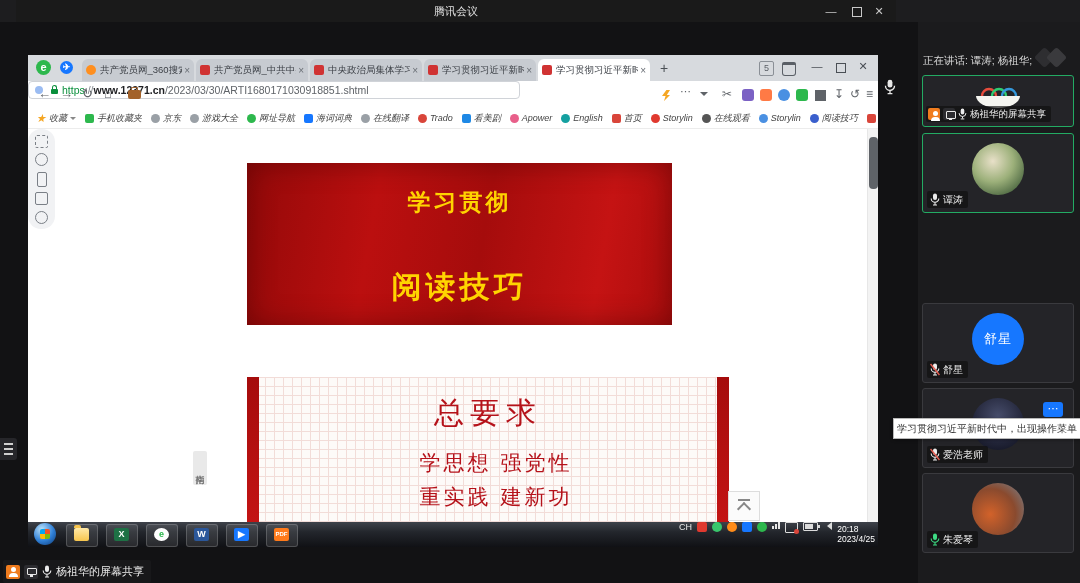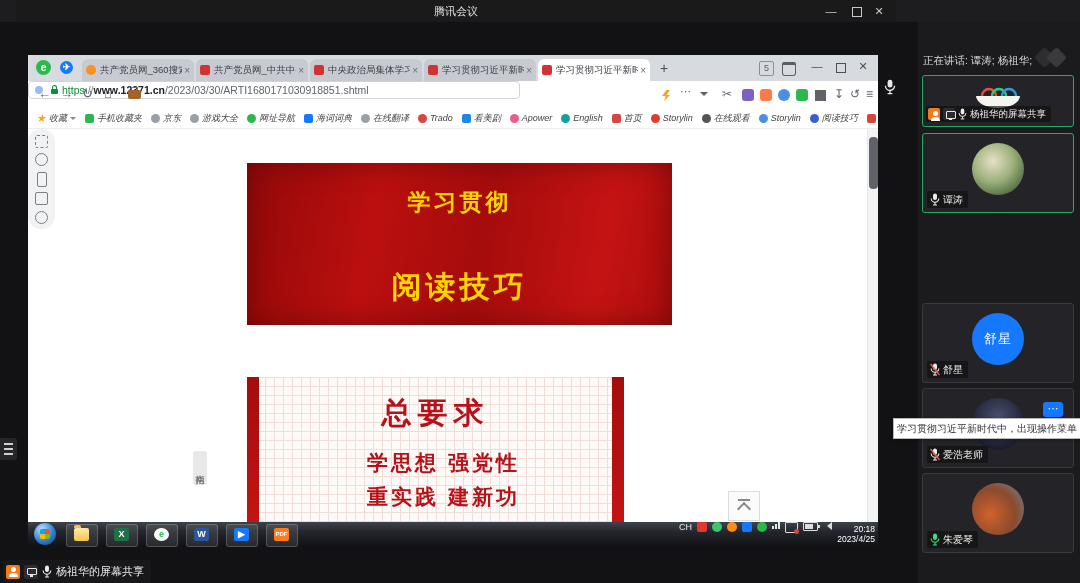--- a/index.html
+++ b/index.html
@@ -65,23 +65,23 @@
   .ltool{left:137px;top:16px;width:27px;height:100px;background:#f1f2f4;border-radius:13px;display:flex;
          flex-direction:column;align-items:center;justify-content:space-evenly}
   .ltool i{width:11px;height:11px;border:1.3px solid #7a7f86;border-radius:2px;display:block}
   .ltool i.round{border-radius:50%}
   .banner{left:219px;top:34px;width:425px;height:162px;color:#ffd400;text-align:center;font-weight:bold;
           background:linear-gradient(100deg,#930909 0%,#bb0f0f 30%,#a50c0c 55%,#c51313 82%,#ab0d0d 100%);
           box-shadow:inset 0 0 28px rgba(60,0,0,.45)}
   .banner .l1{left:0;right:0;top:24px;font-size:23px;letter-spacing:3px}
   .banner .l2{left:0;right:0;top:62px;font-size:26px;letter-spacing:1px}
   .banner .l3{left:0;right:0;top:104px;font-size:30px;letter-spacing:4px}
-  .req{left:219px;top:248px;width:377px;height:146px;background-color:#fdfaf8;
+  .req{left:219px;top:248px;width:482px;height:146px;background-color:#fdfaf8;
        background-image:linear-gradient(#f2dcd8 1px,transparent 1px),linear-gradient(90deg,#f2dcd8 1px,transparent 1px);
-       background-size:9px 9px;text-align:center;color:#b5121a;font-weight:bold}
+       background-size:9px 9px;text-align:center;color:#b5121a;font-weight:normal}
   .req .bar{top:0;bottom:0;width:12px;background:linear-gradient(180deg,#a50c0c,#c31414)}
   .req .title{left:0;right:0;top:16px;font-size:30px;letter-spacing:6px}
   .req .ln{left:16px;right:0;font-size:21px;letter-spacing:3px}
   .sidetag{left:165px;top:322px;width:14px;height:34px;background:#e9e9e9;color:#666;font-size:9px;
            writing-mode:vertical-rl;text-align:center;line-height:14px;border-radius:2px;cursor:pointer}
   .topbtn{left:700px;top:362px;width:30px;height:28px;background:#fbfbfb;border:1px solid #ddd;cursor:pointer}
   .topbtn .bar{left:9px;top:7px;width:12px;height:2px;background:#888}
   .topbtn .chev{left:10px;top:12px;width:8px;height:8px;border-left:2px solid #888;border-top:2px solid #888;transform:rotate(45deg)}
   .scrolltrack{left:839px;top:0;width:11px;height:393px;background:#f3f3f3;border-left:1px solid #e7e7e7}
   .scrollthumb{left:1px;top:8px;width:9px;height:52px;background:#5f6368;border-radius:4px;cursor:pointer}
@@ -101,21 +101,21 @@
   .tdot{width:10px;height:10px;border-radius:50%;cursor:pointer}
   .tsq{width:10px;height:10px;border-radius:2px;cursor:pointer}
   .sigbars{display:flex;align-items:flex-end;gap:1px;cursor:pointer}
   .sigbars b{width:2px;background:#e8e8e8;display:block}
   .battery{width:13px;height:7px;border:1px solid #dcdcdc;border-radius:1px;position:relative;cursor:pointer}
   .battery::after{content:"";position:absolute;right:-3px;top:1.5px;width:2px;height:3px;background:#dcdcdc}
   .battery i{position:absolute;left:1px;top:1px;bottom:1px;width:8px;background:#dcdcdc}
   .netico{width:11px;height:9px;border:1.3px solid #dcdcdc;border-radius:1px;position:relative;cursor:pointer}
   .netico::after{content:"";position:absolute;right:-2px;bottom:-2px;width:5px;height:5px;border-radius:50%;background:#d9453a}
   .spk{width:0;height:0;border:4px solid transparent;border-right:5px solid #dcdcdc;cursor:pointer}
-  .clock{position:absolute;right:3px;top:2px;color:#fff;font-size:8.5px;text-align:right;line-height:10px;cursor:pointer}
+  .clock{position:absolute;right:3px;top:2px;color:#fff;font-size:8.5px;text-align:left;line-height:10px;cursor:pointer}
   
   .stagemic{left:884px;top:57px;color:#e8e8e8}
   .lefttoggle{left:0;top:438px;width:17px;height:22px;background:#26262a;border-radius:0 3px 3px 0;cursor:pointer}
   .lefttoggle i{position:absolute;left:4px;width:9px;height:1.6px;background:#cfcfcf}
   .bshare{left:3px;top:560px;height:19px;display:flex;align-items:center;gap:4px;background:rgba(25,25,27,.92);
           padding:2px 7px 2px 3px;border-radius:2px;color:#ececec;font-size:11px}
   .pchip{position:relative;width:14px;height:14px;background:#f07c1e;border-radius:2px;flex:0 0 auto}
   .pchip::before{content:"";position:absolute;left:4.5px;top:2.5px;width:5px;height:5px;border-radius:50%;background:#fff}
   .pchip::after{content:"";position:absolute;left:2.5px;top:8.5px;width:9px;height:4px;border-radius:4px 4px 0 0;background:#fff}
   .schip{position:relative;width:14px;height:14px;background:#2c2c30;border-radius:2px;flex:0 0 auto}

